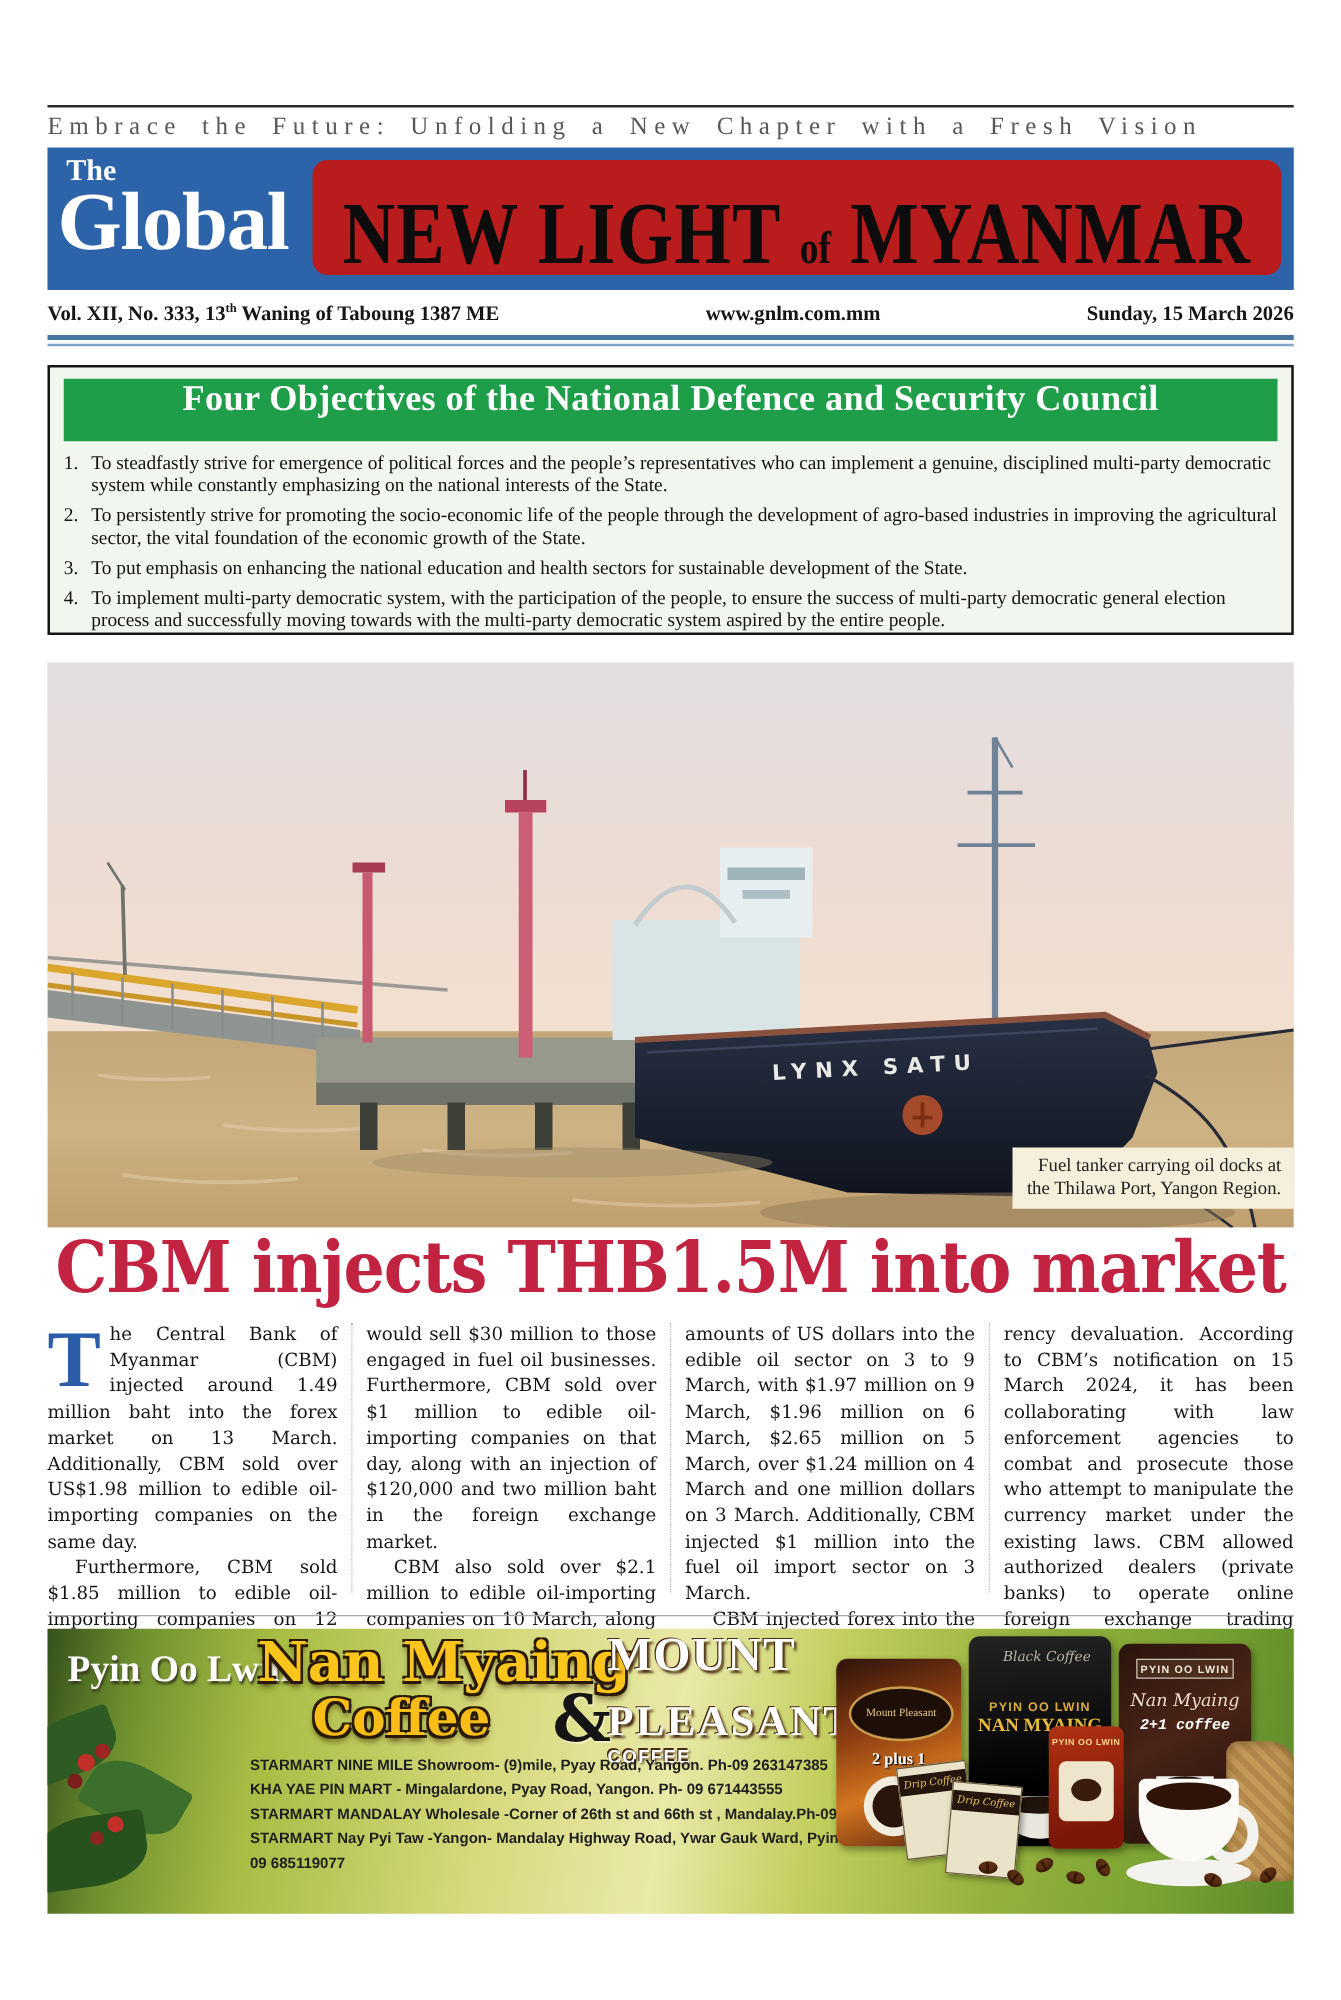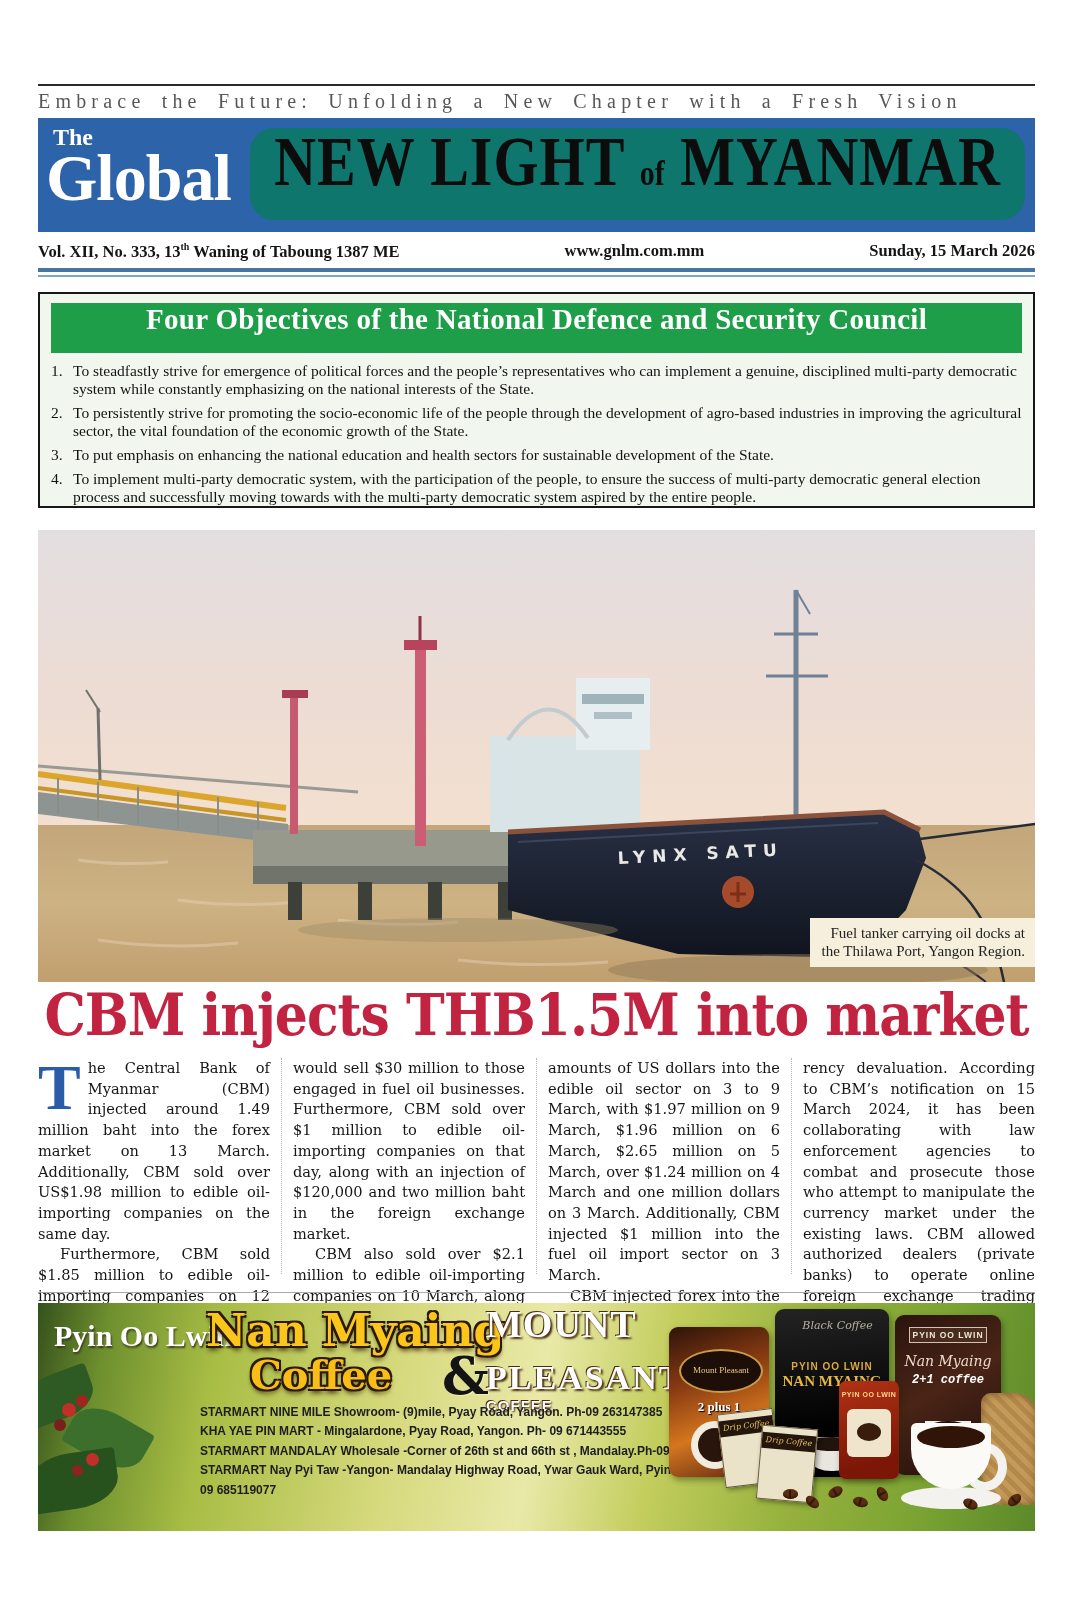--- a/index.html
+++ b/index.html
@@ -9,22 +9,22 @@
 
   
   .top-rule{left:38px;right:38px;top:84px;height:2px;background:#2a2a2a;}
   .tagline{left:38px;right:38px;top:90px;font-size:20px;letter-spacing:5.2px;
            word-spacing:6px;color:#585858;white-space:nowrap;font-family:"Liberation Serif",serif;}
 
   
   .masthead{left:38px;right:38px;top:118px;height:114px;background:#2d63a8;}
   .mh-the{left:15px;top:6px;color:#fff;font-size:24px;font-weight:bold;}
   .mh-global{left:8px;top:22px;color:#fff;font-size:66px;font-weight:bold;letter-spacing:-1px;}
-  .mh-titlebox{left:212px;right:10px;top:10px;bottom:12px;background:#0f766e;border-radius:24px;
-               display:flex;align-items:flex-start;justify-content:center;}
+  .mh-titlebox{left:212px;right:10px;top:10px;bottom:12px;background:#b91c1c;border-radius:12px;
+               display:flex;align-items:flex-end;justify-content:center;}
   .mh-title{font-family:"Liberation Serif",serif;font-weight:bold;color:#0c0c0c;
             font-size:58px;transform:scaleY(1.22);white-space:nowrap;letter-spacing:1px;}
   .mh-title .of{font-size:30px;letter-spacing:0;}
 
   
   .dateline{left:38px;right:38px;top:241px;display:flex;justify-content:space-between;
             font-size:16.5px;font-weight:bold;color:#151515;}
   .dateline sup{font-size:10px;}
   .rule-a{left:38px;right:38px;top:268px;height:4px;background:#46759f;}
   .rule-b{left:38px;right:38px;top:275px;height:2px;background:#7fa6c6;}

